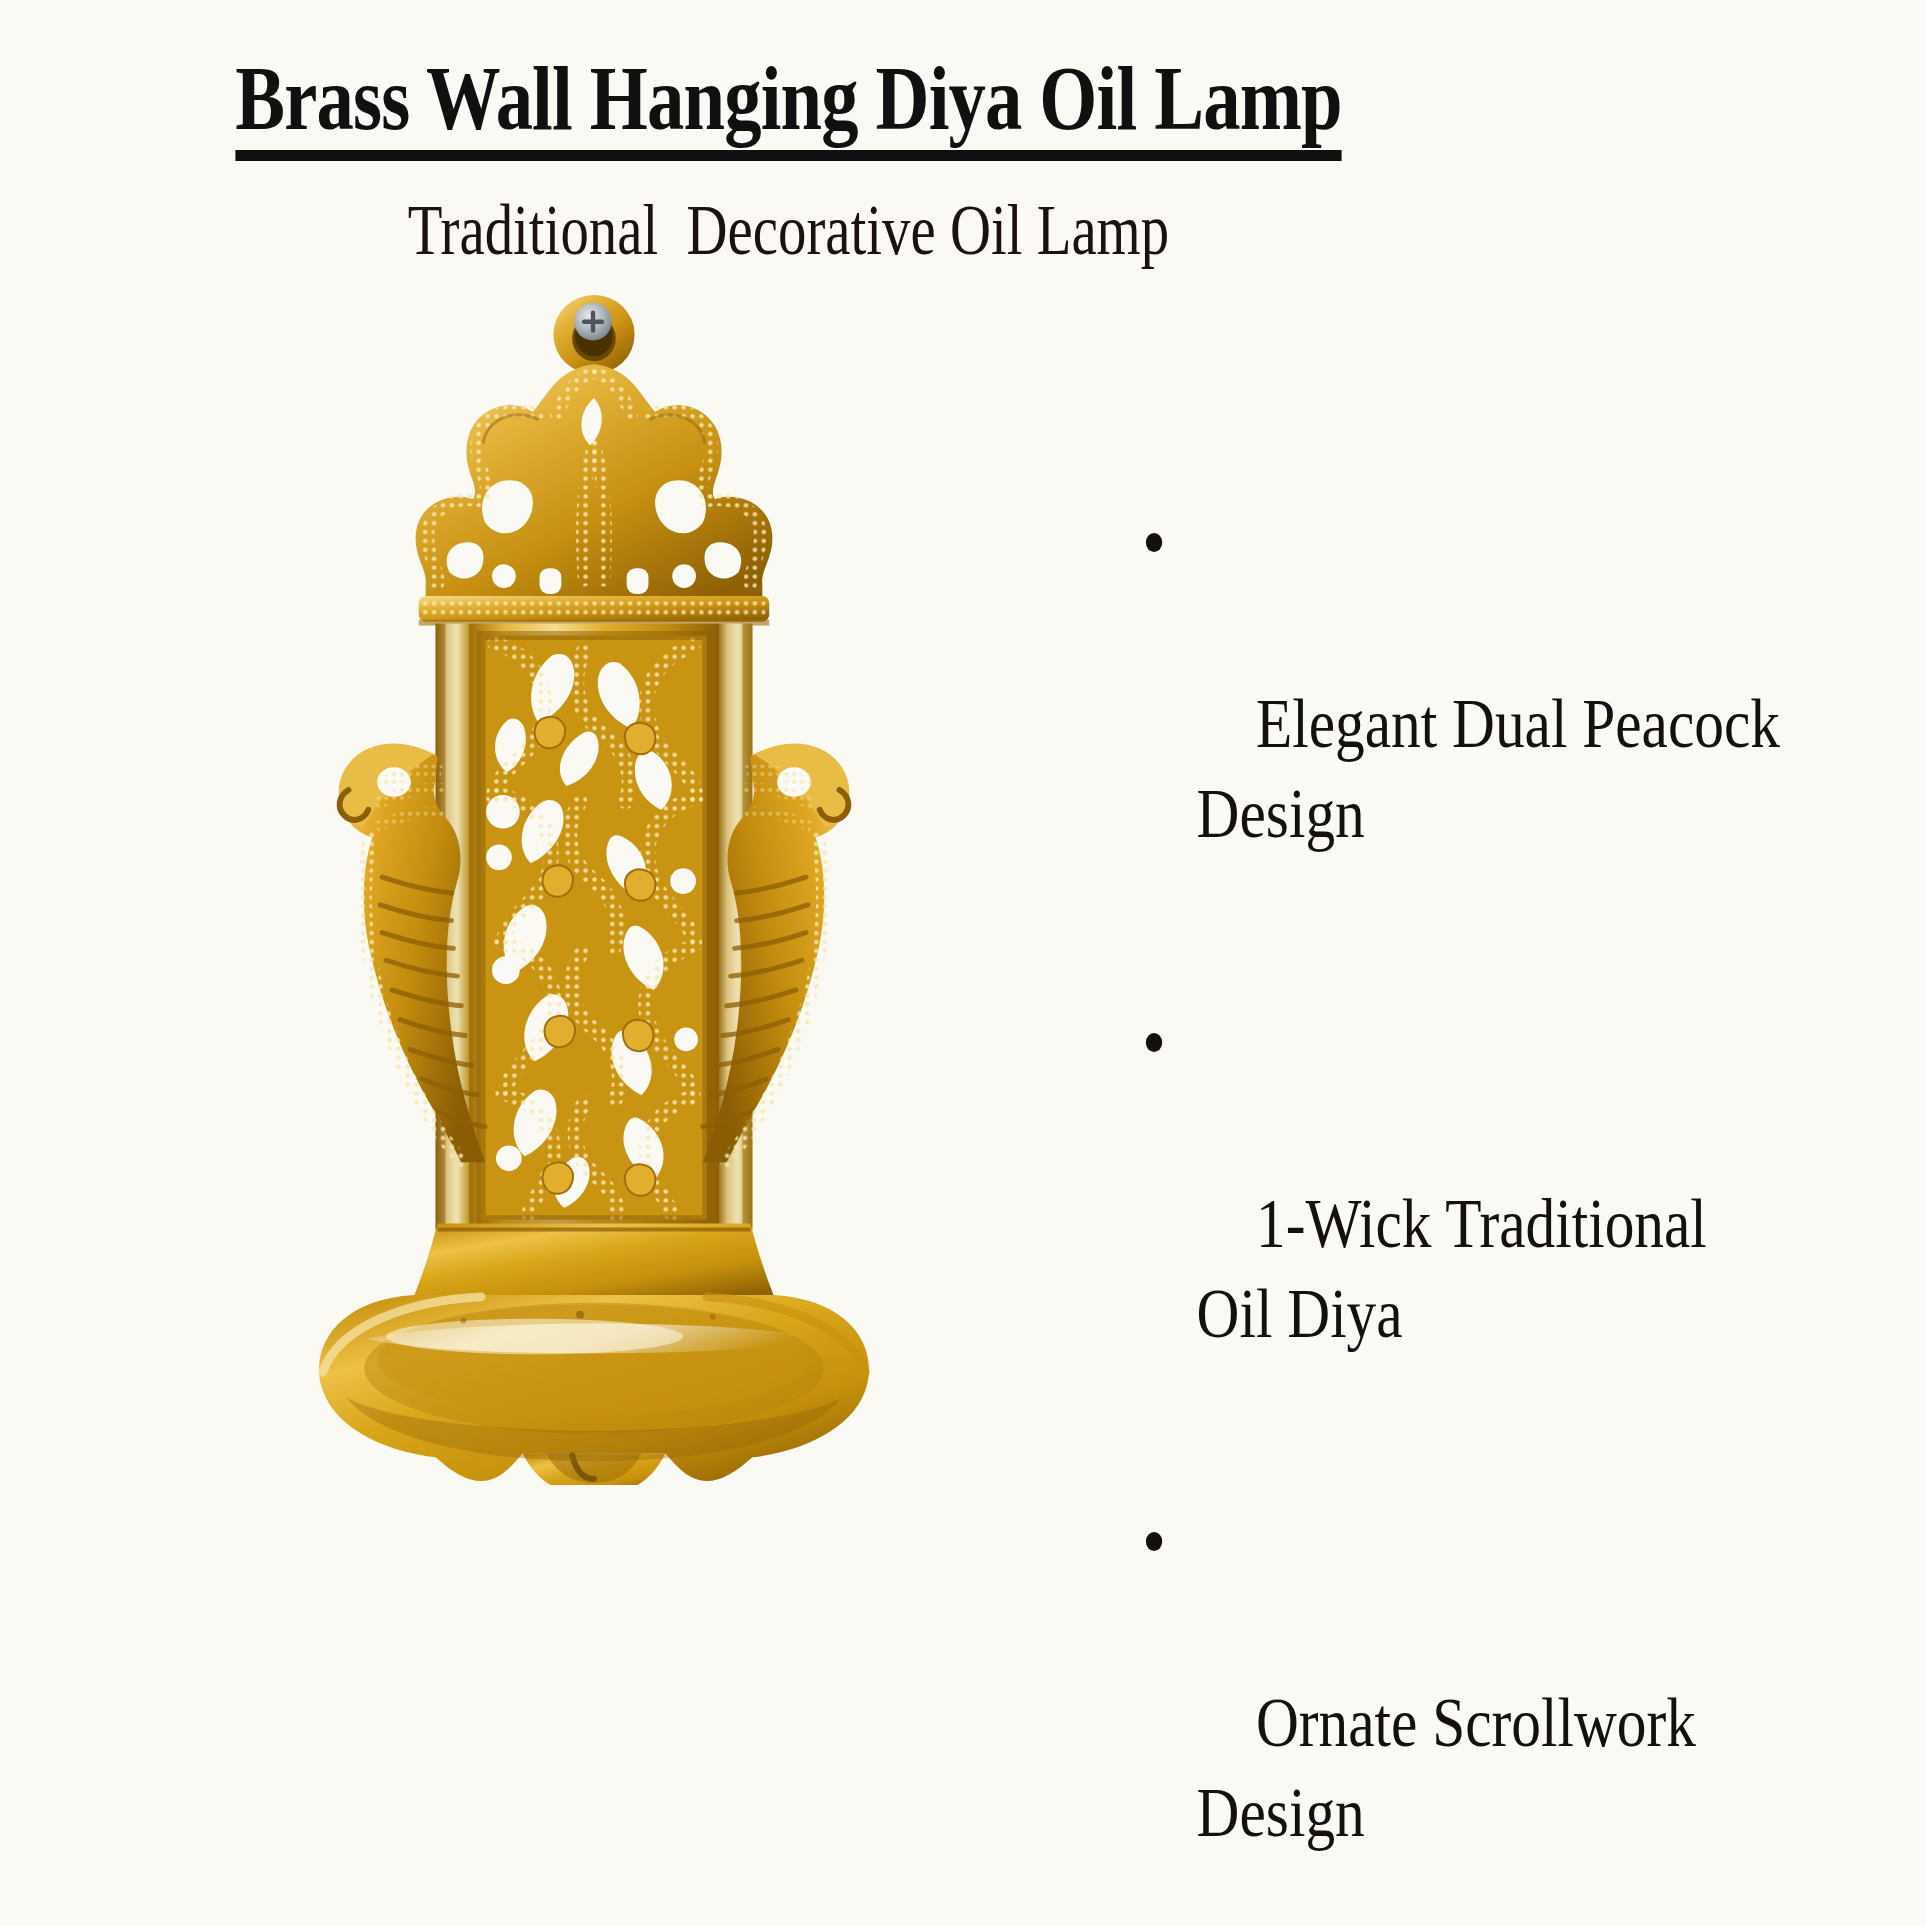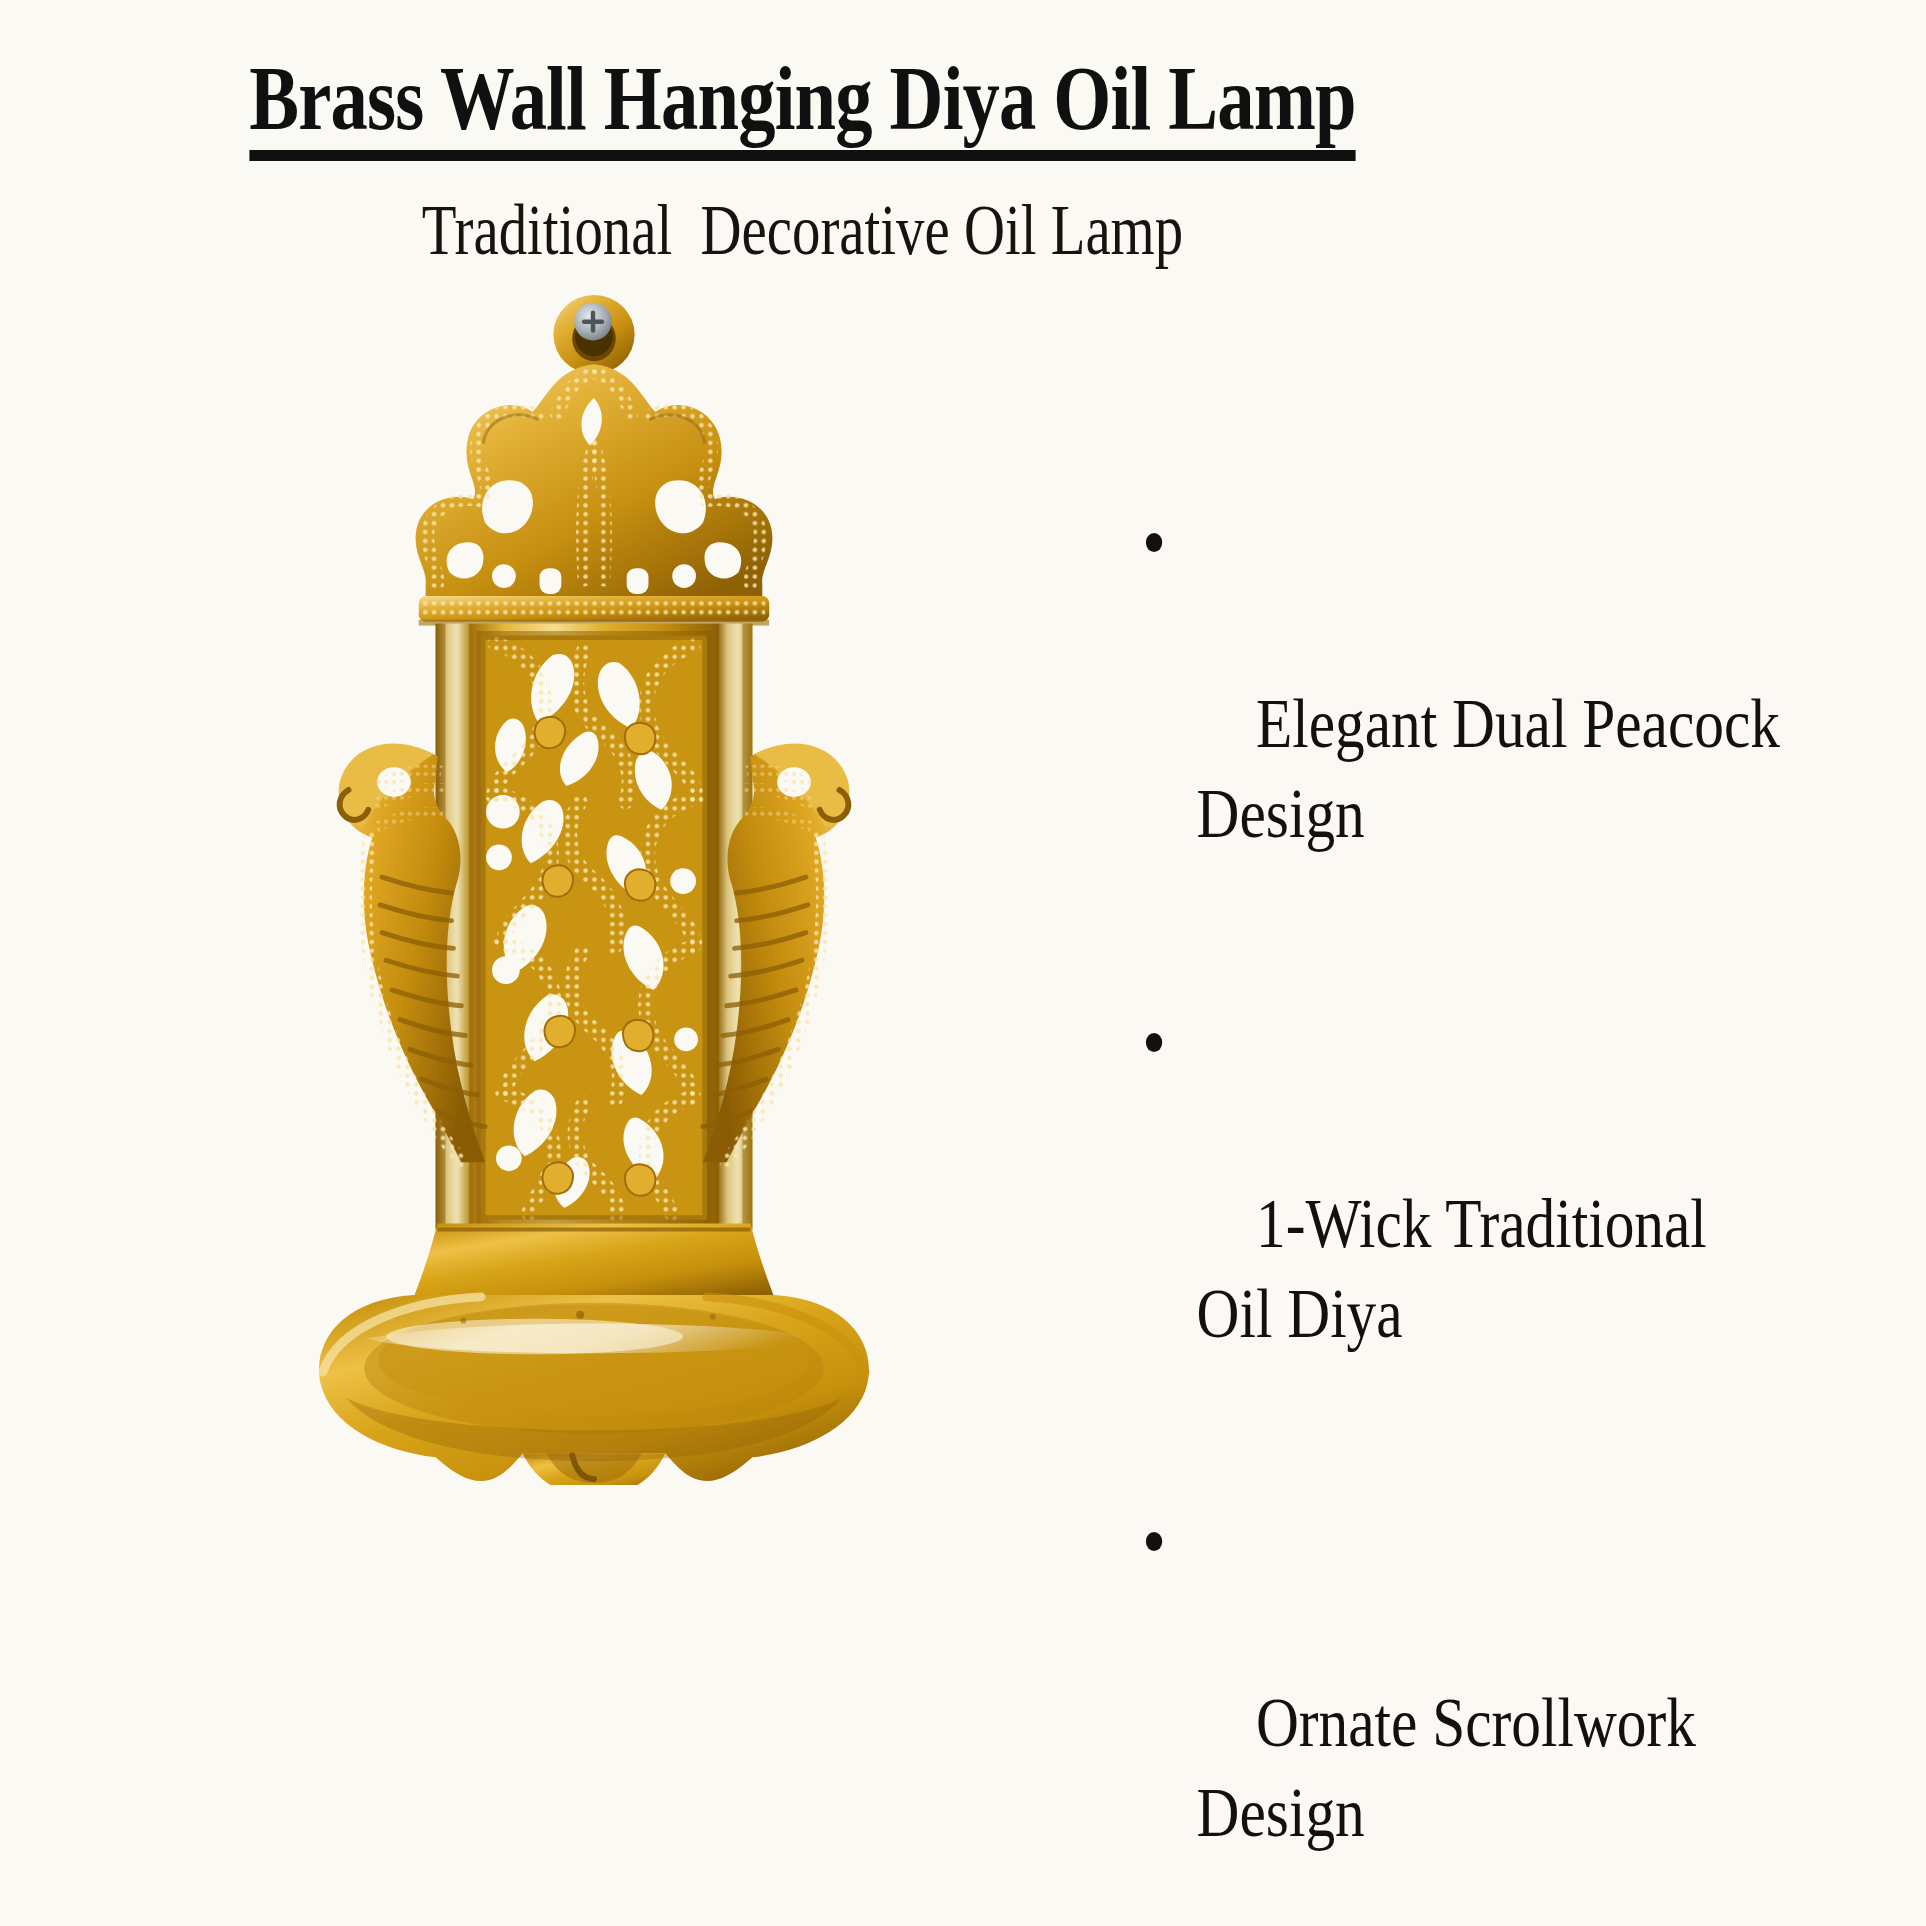--- a/index.html
+++ b/index.html
@@ -14,21 +14,20 @@
     overflow: hidden;
     position: relative;
   }
 
   
   #header {
     position: absolute;
     top: 0; left: 0;
     width: 1577px;
     text-align: center;
-    padding-left: 14px;
   }
   #page-title {
     margin: 0;
     padding-top: 53px;
     font-size: 91px;
     line-height: 1.0;
     font-weight: 700;
     letter-spacing: -1px;
     color: #111010;
     font-family: "Liberation Serif", "DejaVu Serif", serif;

